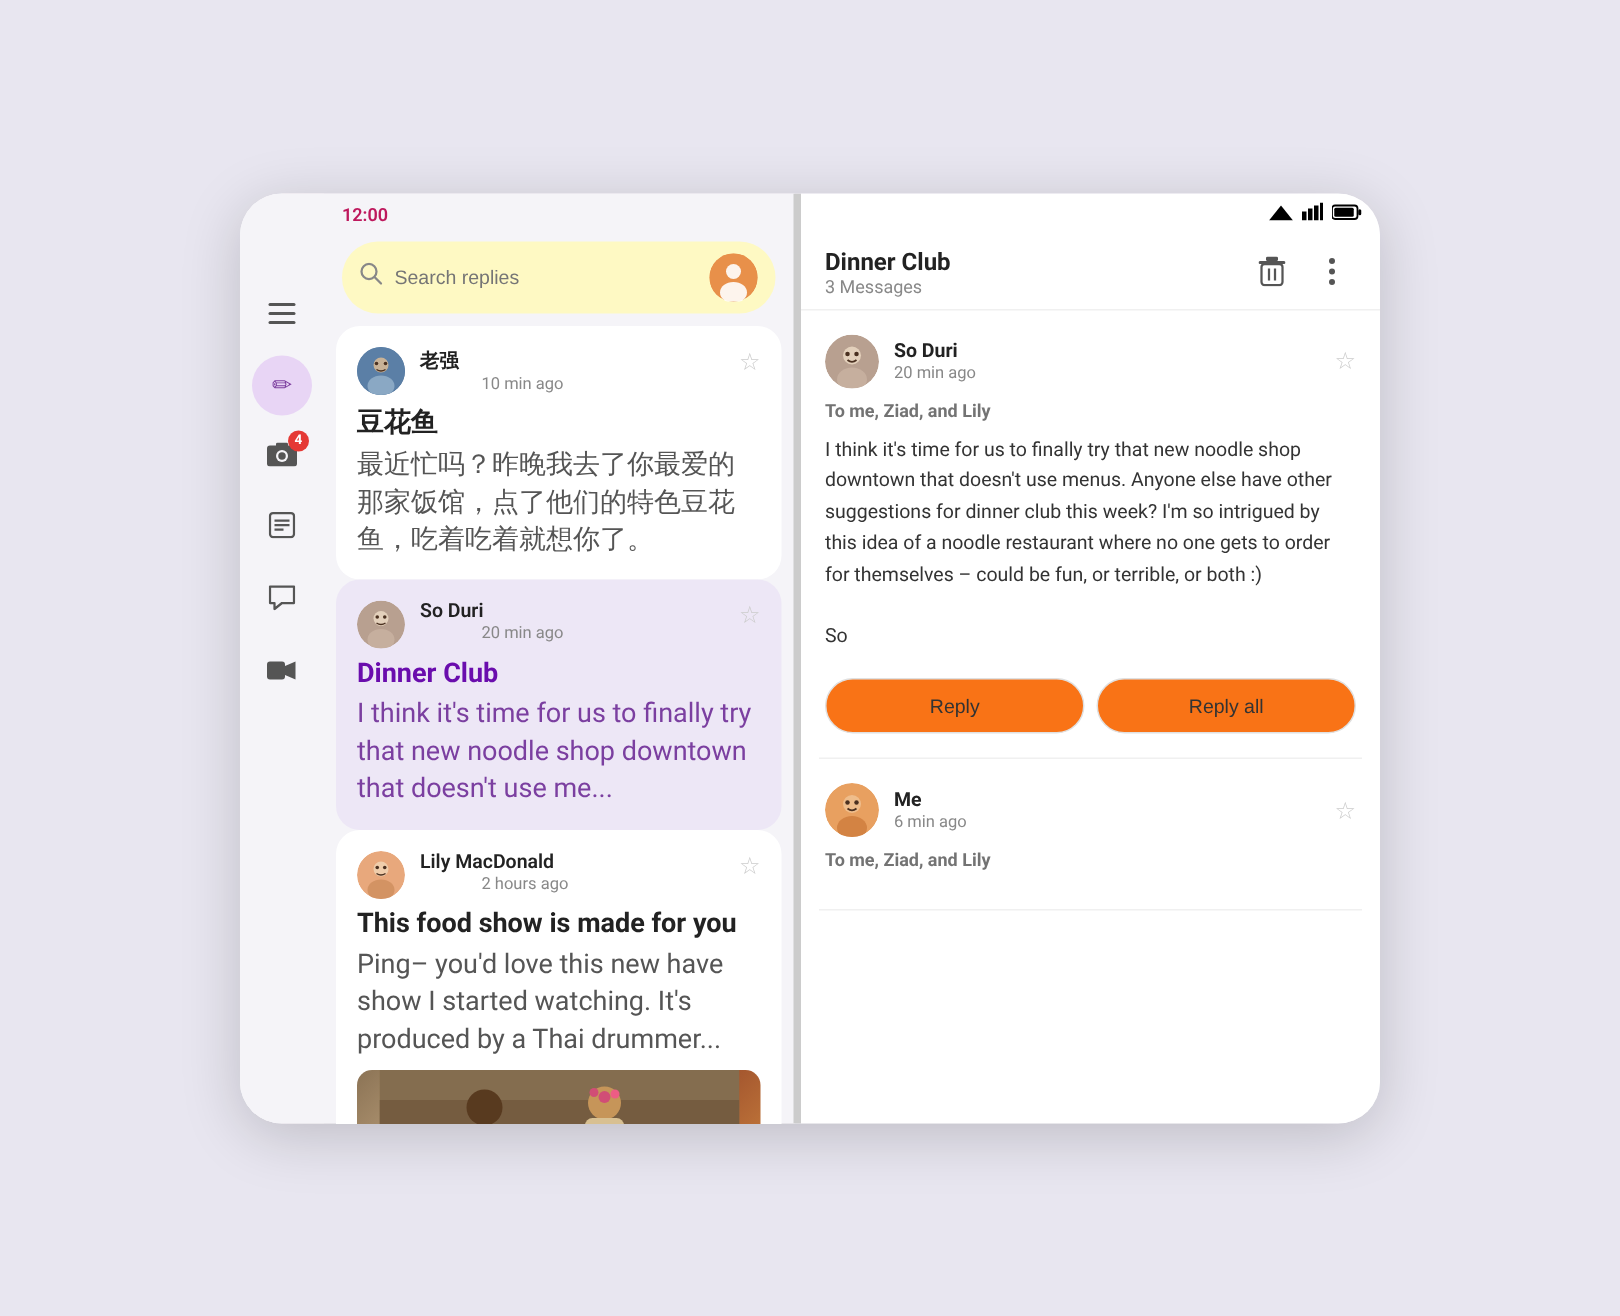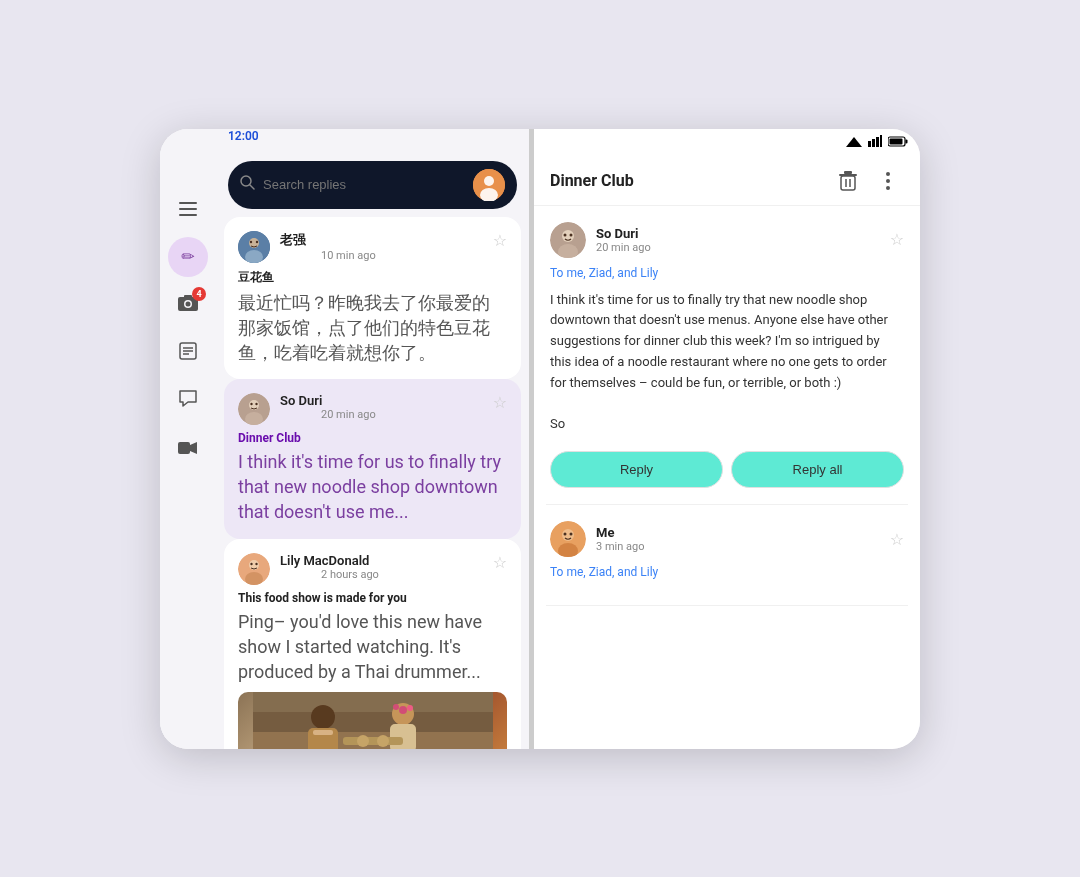--- a/index.html
+++ b/index.html
@@ -82,29 +82,30 @@
     .main-content {
       flex: 1;
       display: flex;
       flex-direction: column;
       overflow: hidden;
     }
 
     .status-bar-left {
       height: 28px;
       display: flex;
+      align-items: center;
       padding: 0 12px;
       font-size: 12px;
       font-weight: 600;
-      color: #1d4ed8;
+      color: #be185d;
     }
 
     .search-bar {
       margin: 4px 12px 8px 12px;
-      background: #0f172a;
+      background: #fef9c3;
       border-radius: 24px;
       display: flex;
       align-items: center;
       padding: 8px 12px;
       gap: 8px;
     }
 
     .search-icon {
       color: #888;
       font-size: 15px;
@@ -177,21 +178,21 @@
       color: #222;
     }
 
     .msg-time {
       font-size: 11px;
       color: #888;
       margin-left: 41px;
     }
 
     .msg-subject {
-      font-size: 12px;
+      font-size: 18px;
       font-weight: 700;
       color: #222;
       margin-bottom: 4px;
     }
 
     .msg-subject.purple {
       color: #6a0dad;
     }
 
     .msg-preview {
@@ -317,42 +318,43 @@
       color: #222;
     }
 
     .email-time {
       font-size: 11px;
       color: #888;
     }
 
     .email-to {
       font-size: 12px;
-      color: #3b82f6;
+      color: #737373;
       margin-bottom: 10px;
+      font-weight: bold;
     }
 
     .email-body {
       font-size: 13px;
       color: #333;
       line-height: 1.6;
     }
 
     .reply-actions {
       display: flex;
       gap: 8px;
       margin-top: 16px;
     }
 
     .reply-btn {
       flex: 1;
       padding: 10px;
       border: 1px solid #e0e0e0;
       border-radius: 24px;
-      background: #5eead4;
+      background: #f97316;
       font-size: 13px;
       font-weight: 500;
       color: #333;
       cursor: pointer;
       text-align: center;
     }
 
     .av-laozhuang {
       background: linear-gradient(135deg, #5b7fa6 30%, #3a5f8a 100%);
     }
@@ -581,20 +583,21 @@
           <rect x="0" y="1" width="17" height="9" rx="2" stroke="black" stroke-width="1.2"></rect>
           <rect x="1.5" y="2.5" width="13" height="6" rx="1" fill="black"></rect>
           <rect x="17.5" y="3.5" width="2" height="4" rx="1" fill="black"></rect>
         </svg>
       </span>
     </div>
 
     <div class="thread-header">
       <div class="thread-title-block">
         <div class="thread-title">Dinner Club</div>
+        <div class="thread-count">3 Messages</div>
       </div>
       <div class="thread-actions">
         <div class="icon-btn">
           <svg width="18" height="20" viewBox="0 0 18 20" fill="none">
             <rect x="0" y="3" width="18" height="2" rx="1" fill="#555"></rect>
             <rect x="5" y="0" width="8" height="3" rx="1" fill="#555"></rect>
             <rect x="2" y="5" width="14" height="14" rx="2" stroke="#555" stroke-width="1.5" fill="none"></rect>
             <line x1="7" y1="8" x2="7" y2="16" stroke="#555" stroke-width="1.5"></line>
             <line x1="11" y1="8" x2="11" y2="16" stroke="#555" stroke-width="1.5"></line>
           </svg>
@@ -645,21 +648,21 @@
               <circle cx="18" cy="18" r="18" fill="#e8a060"></circle>
               <circle cx="18" cy="14" r="6" fill="#f0c090" opacity="0.9"></circle>
               <ellipse cx="18" cy="30" rx="10" ry="8" fill="#d08040" opacity="0.9"></ellipse>
               <circle cx="15" cy="13" r="1.5" fill="#4a3020"></circle>
               <circle cx="21" cy="13" r="1.5" fill="#4a3020"></circle>
               <path d="M15 17 Q18 19.5 21 17" stroke="#4a3020" stroke-width="1.2" fill="none"></path>
             </svg>
           </div>
           <div class="email-meta">
             <div class="email-sender">Me</div>
-            <div class="email-time">3 min ago</div>
+            <div class="email-time">6 min ago</div>
           </div>
           <span class="star-btn">☆</span>
         </div>
         <div class="email-to">To me, Ziad, and Lily</div>
       </div>
 
     </div>
   </div>
 
 </div>

